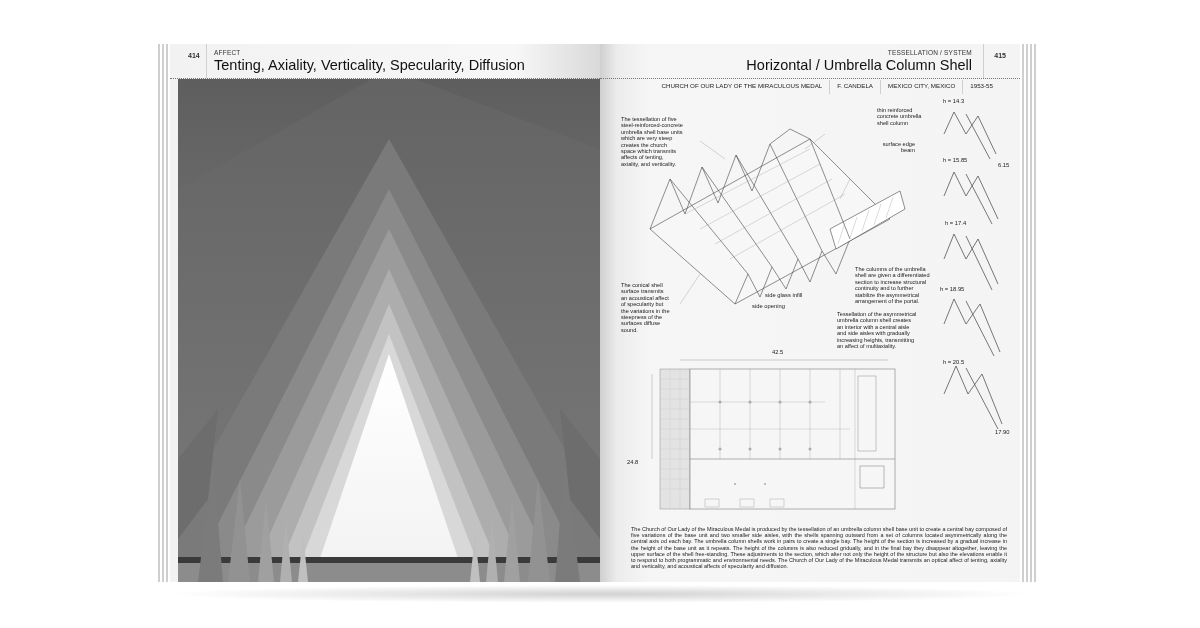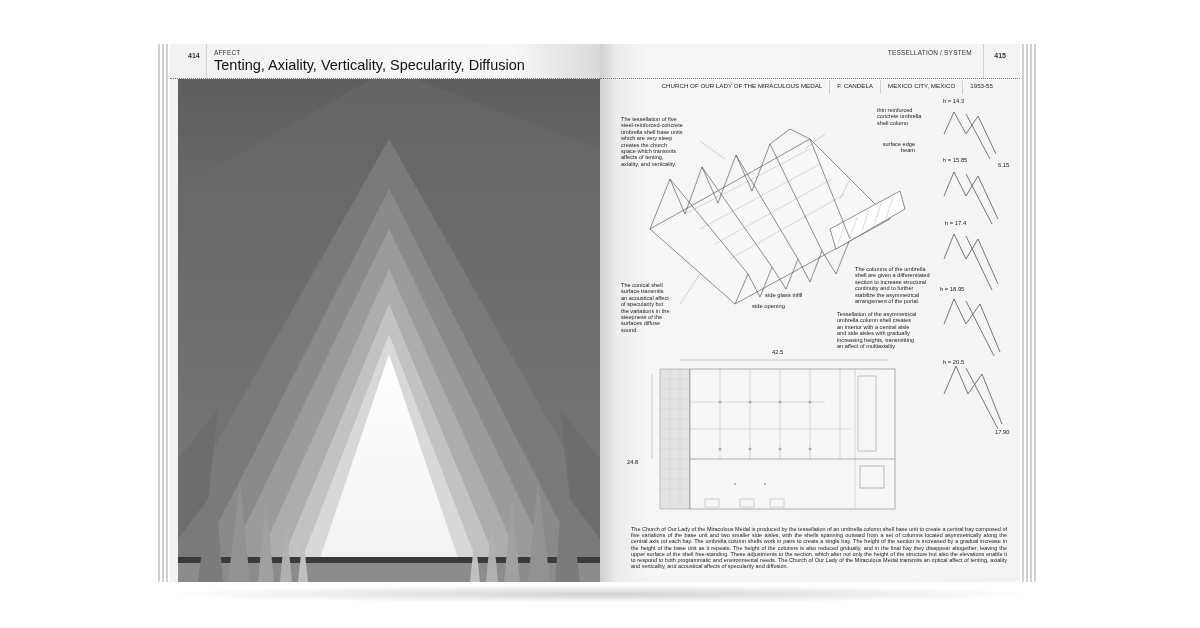--- a/index.html
+++ b/index.html
@@ -91,20 +91,21 @@
         <polygon points="320,503 314,440 308,503" fill="#b0b0b0"></polygon>
         <polygon points="302,503 297,455 292,503" fill="#c0c0c0"></polygon>
         <polygon points="422,380 382,330 392,420 422,460" fill="#6d6d6d"></polygon>
       </svg>
     </div>
   </div>
 
   <div class="page page-right">
     <div class="hdr-right">
       <div class="kicker" style="right:48px;top:5px">TESSELLATION / SYSTEM</div>
+      <div class="title" style="right:48px;top:13px">Horizontal / Umbrella Column Shell</div>
       <div class="hdr-div" style="right:36px"></div>
       <div class="pgnum" style="right:14px">415</div>
     </div>
     <div class="meta-row">
       <span>CHURCH OF OUR LADY OF THE MIRACULOUS MEDAL</span>
       <span>F. CANDELA</span>
       <span>MEXICO CITY, MEXICO</span>
       <span>1953-55</span>
     </div>
 

